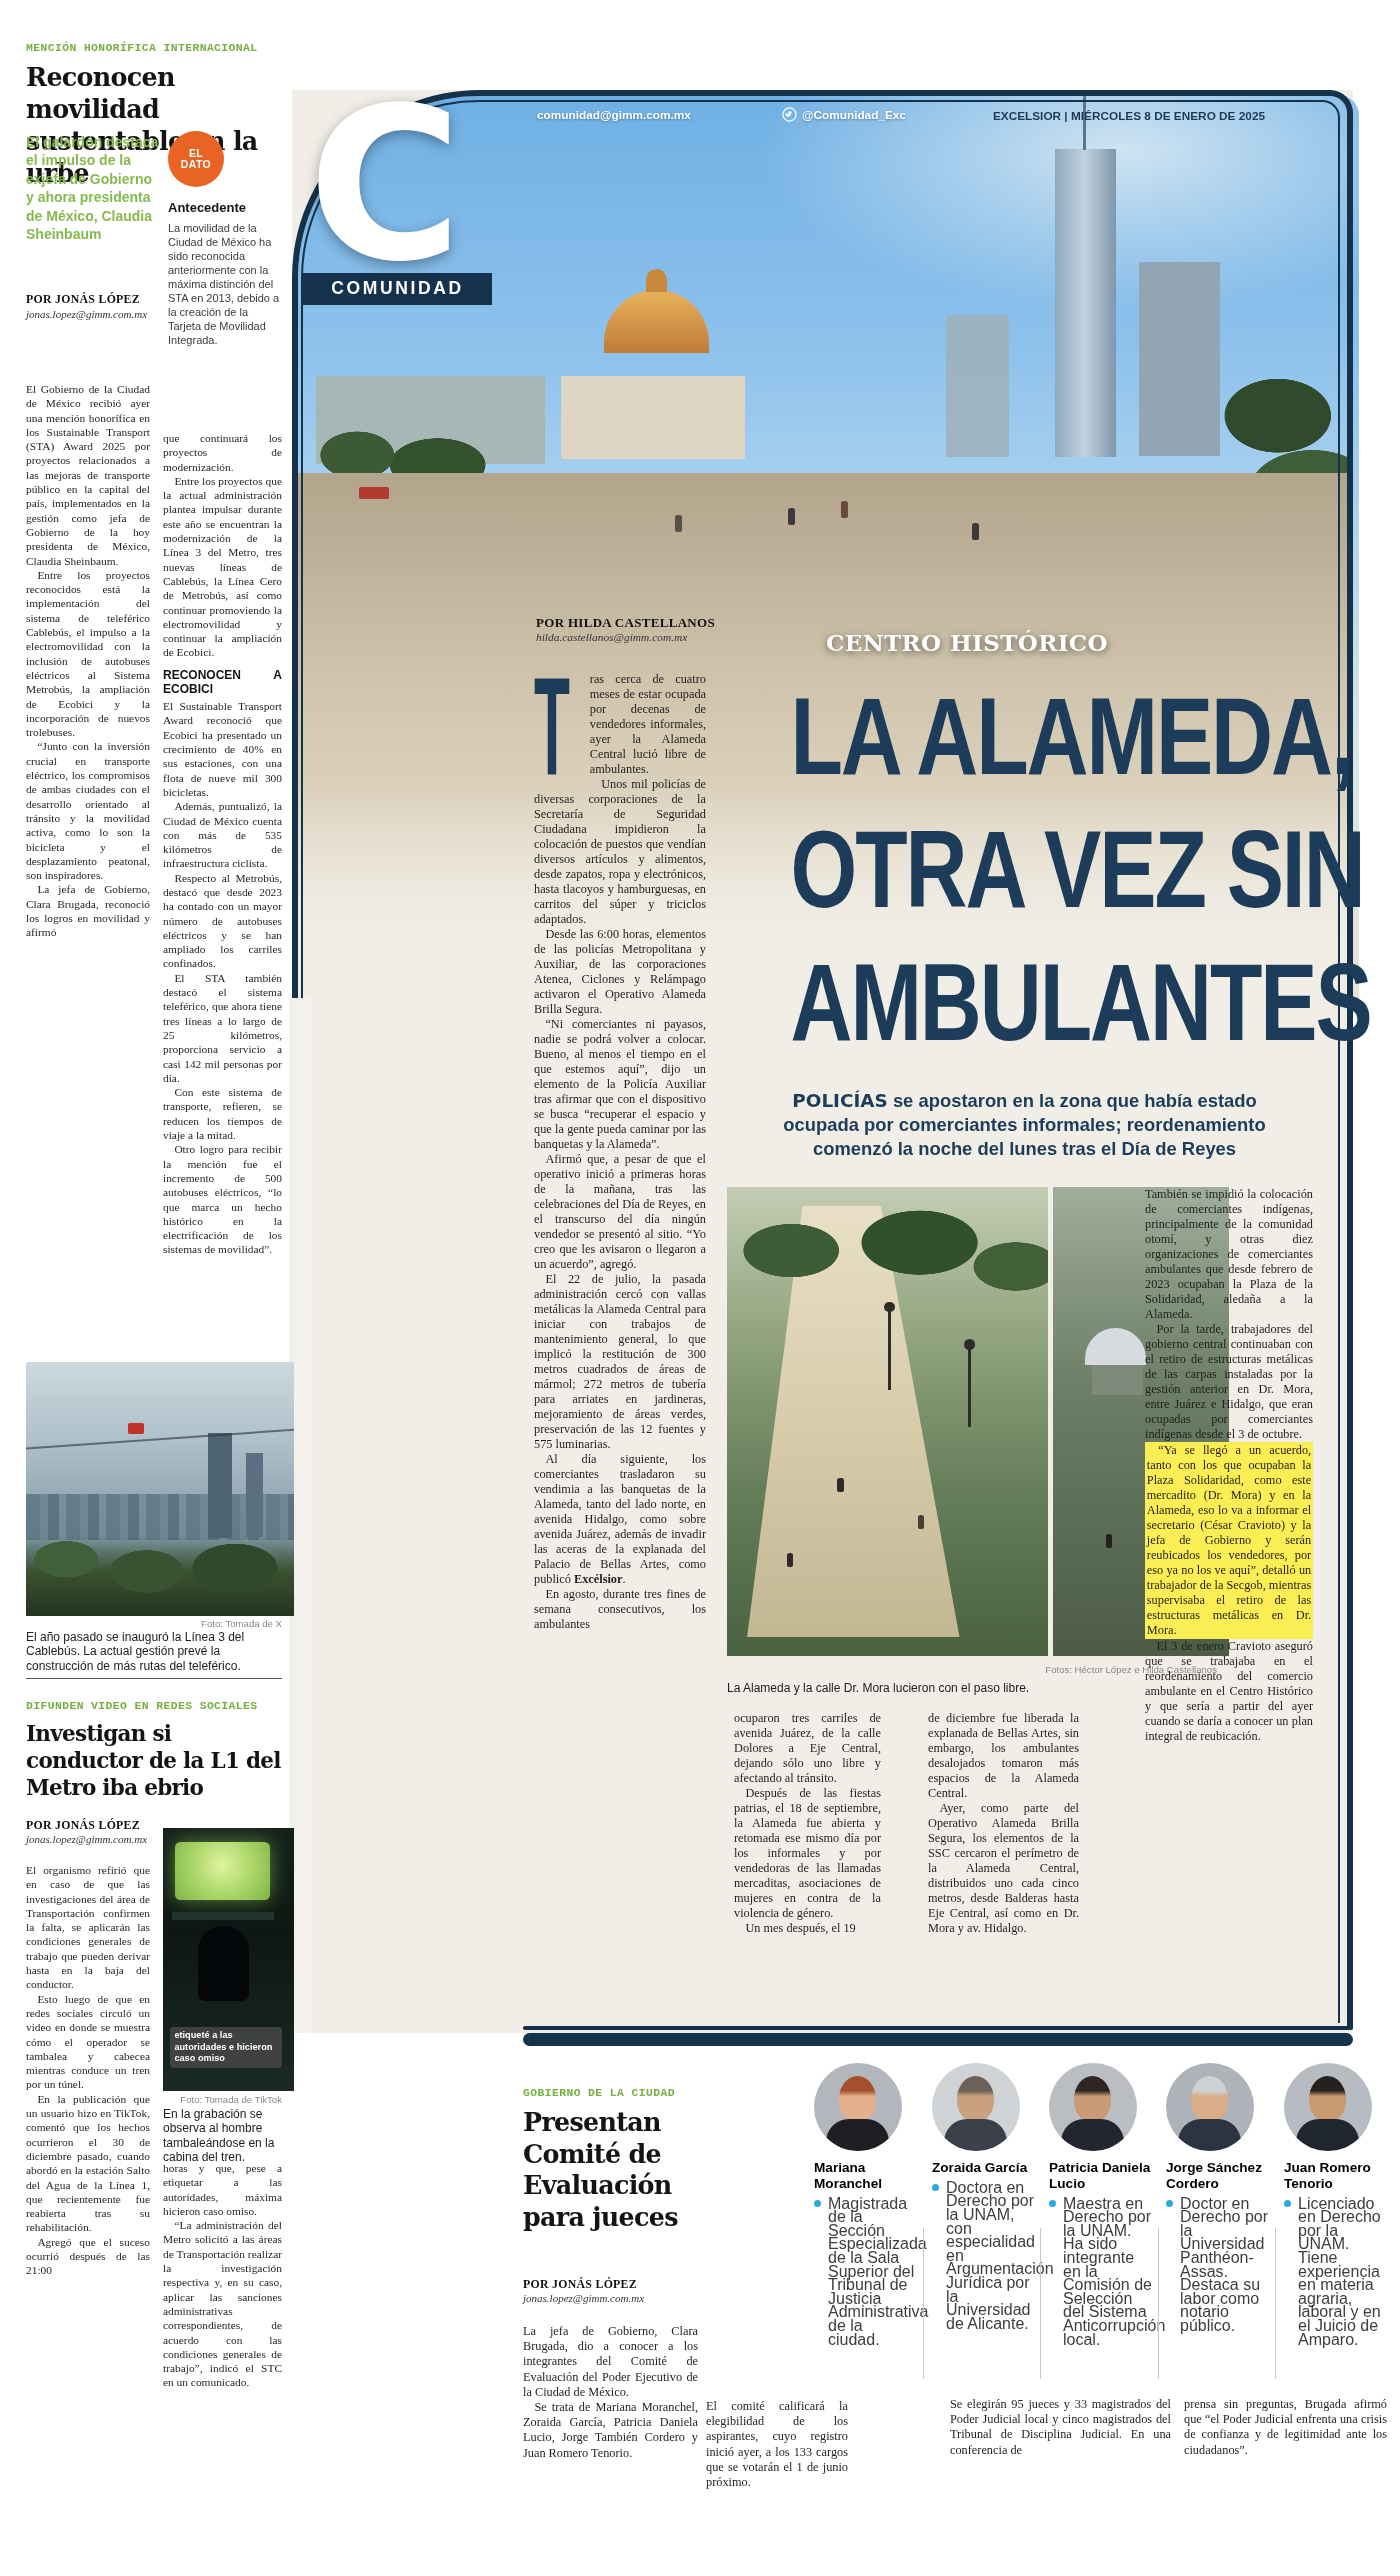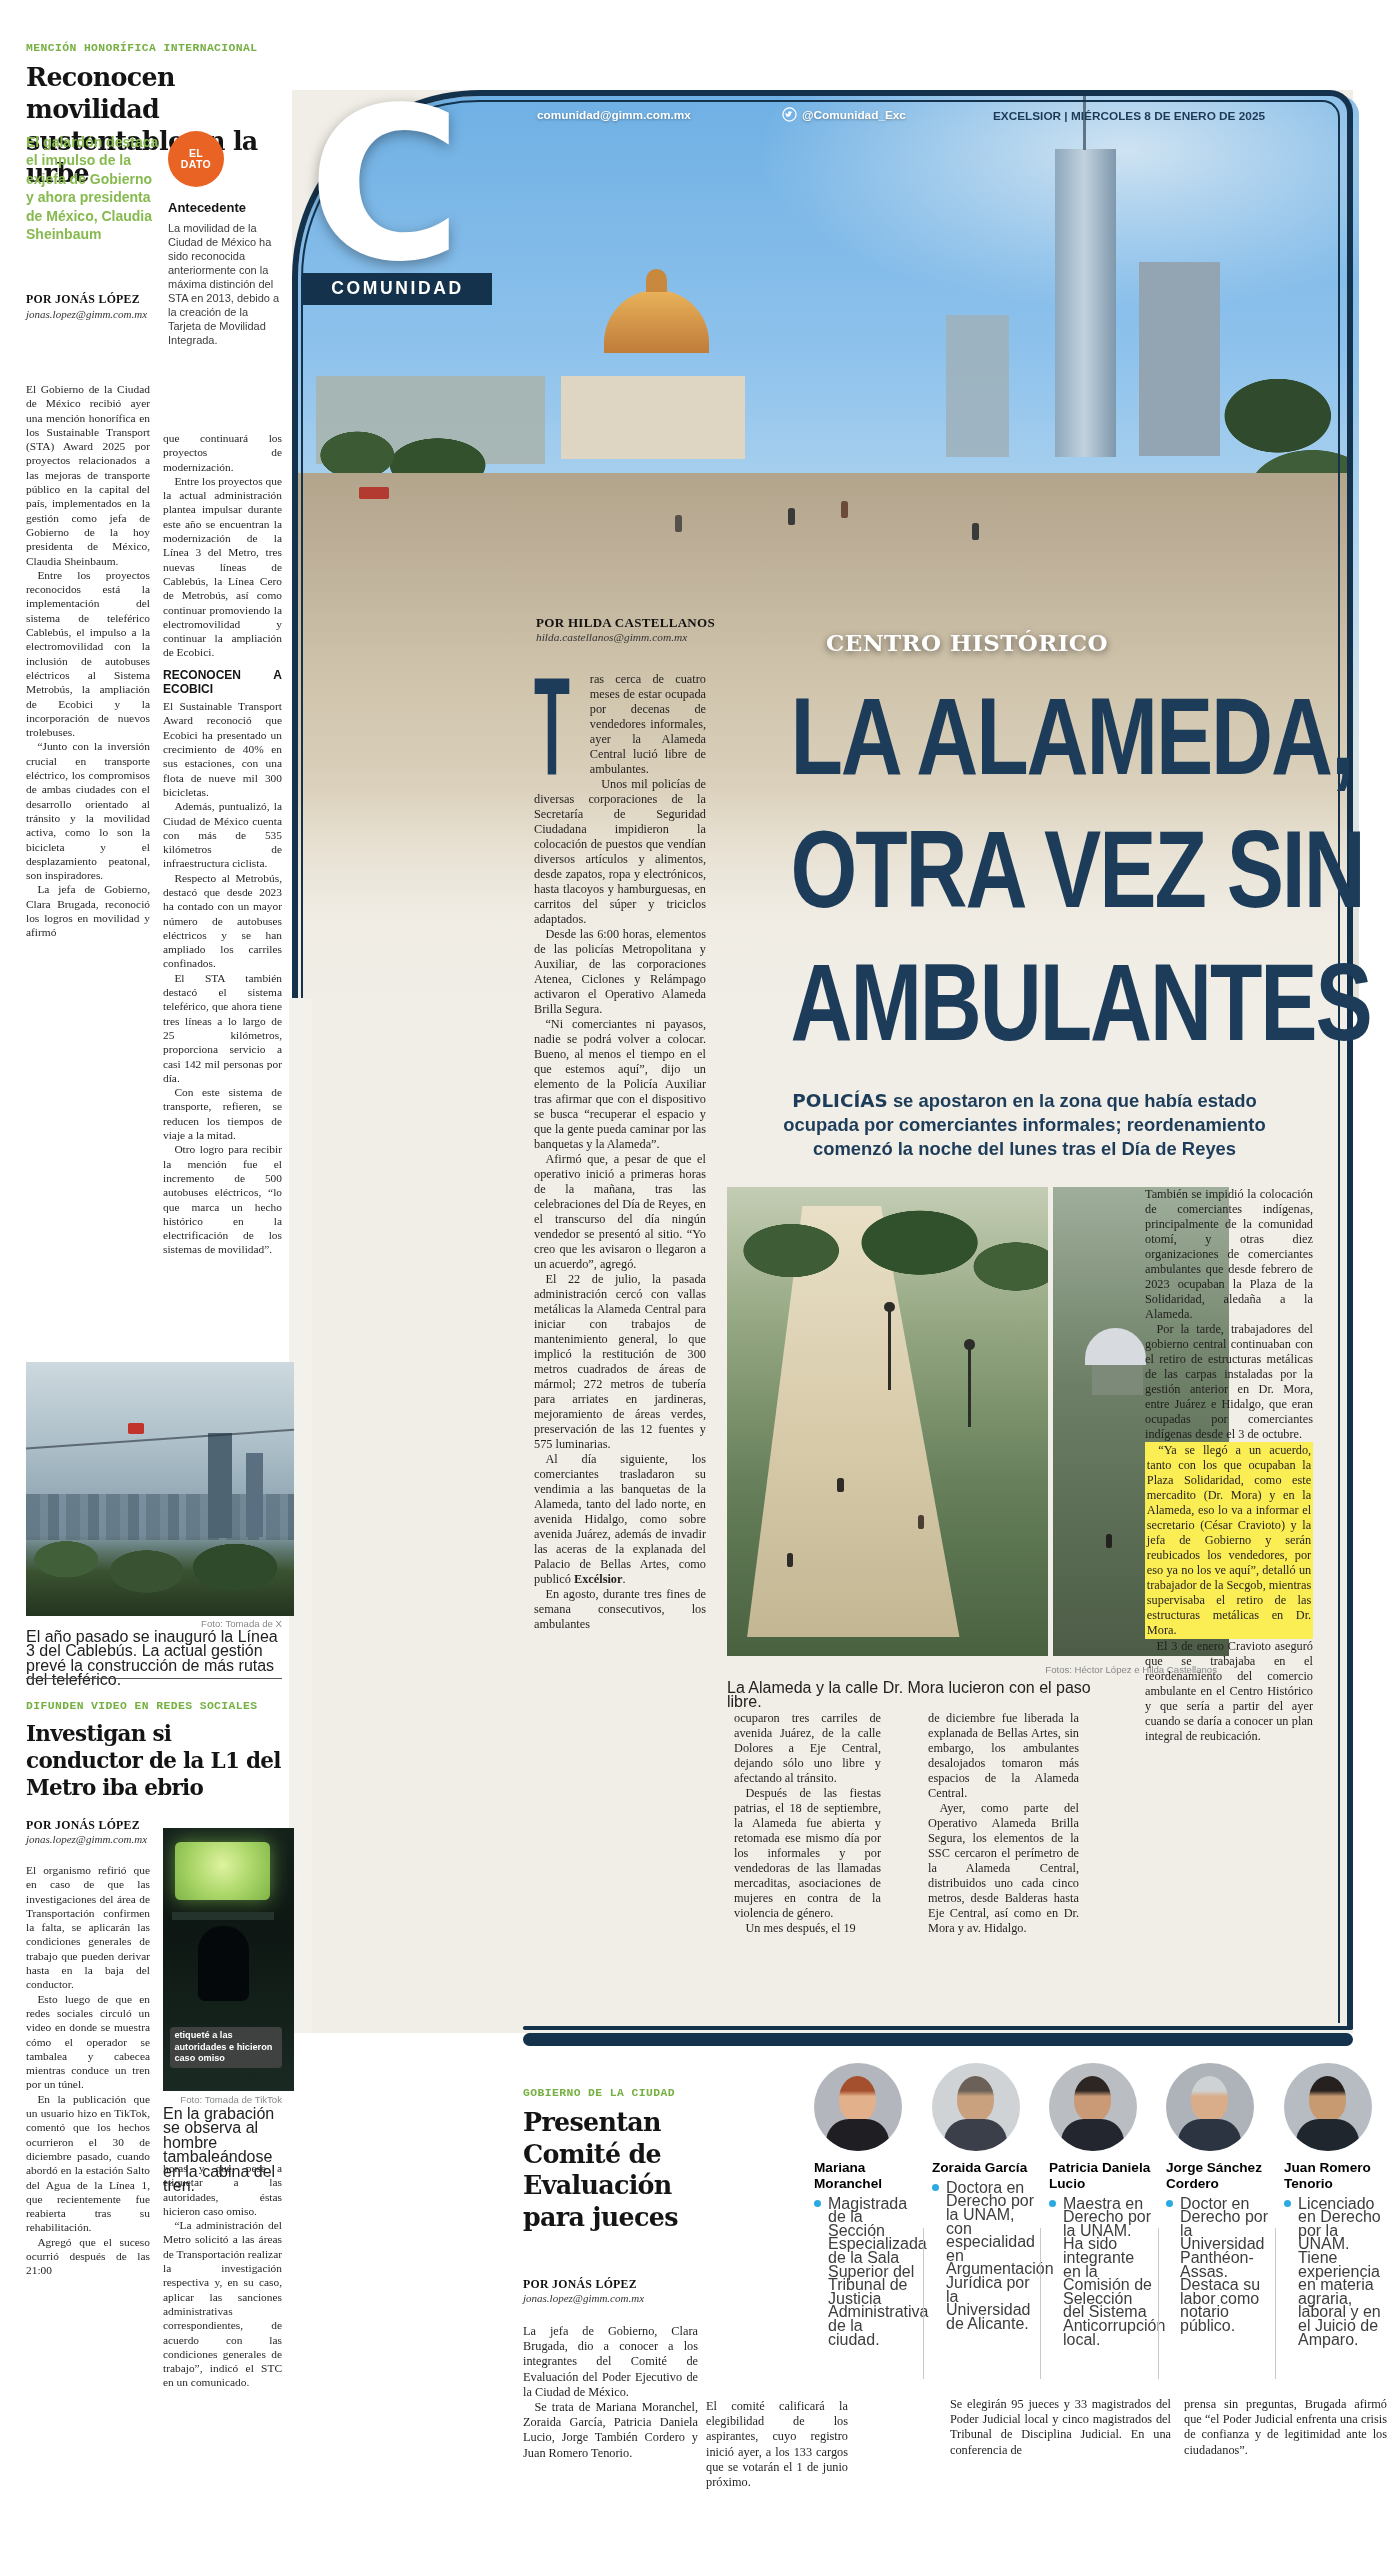--- a/index.html
+++ b/index.html
@@ -9,21 +9,21 @@
   
   .kicker{font-family:"Liberation Mono",monospace;font-weight:bold;font-size:11.4px;
           letter-spacing:0.4px;color:#76b043;white-space:nowrap;}
   .slab{font-family:"DejaVu Serif",serif;font-weight:bold;color:#141414;letter-spacing:-0.7px;}
   .byl-name{font-family:"Liberation Serif",serif;font-weight:bold;font-size:11.8px;color:#111;letter-spacing:0.3px;}
   .byl-mail{font-family:"Liberation Serif",serif;font-style:italic;font-size:11px;color:#333;}
   .bodycol{font-size:11.4px;line-height:14.3px;text-align:justify;overflow:hidden;hyphens:auto;}
   .bodycol p{margin:0;}
   .bodycol p + p{text-indent:11.4px;}
   .credit{font-family:"Liberation Sans",sans-serif;font-size:9.6px;color:#86888a;text-align:right;}
-  .caption{font-family:"Liberation Sans",sans-serif;font-size:16px;line-height:14.4px;color:#232020;}
+  .caption{font-family:"Liberation Sans",sans-serif;font-size:12px;line-height:14.4px;color:#232020;}
   
   [data-name="movilidad-headline"]{font-size:25.4px;line-height:32px;}
   [data-name="movilidad-lede"]{font-family:"Liberation Sans",sans-serif;font-weight:bold;
       font-size:14px;line-height:18.4px;color:#86ba4e;}
   .badge{width:56px;height:56px;border-radius:50%;background:#e96325;display:flex;
       align-items:center;justify-content:center;text-align:center;
       font-family:"Liberation Sans",sans-serif;font-weight:bold;font-size:10.5px;line-height:11.4px;
       color:#fff;letter-spacing:0.4px;}
   .badge span{width:33px;display:block;}
   [data-name="movilidad-note-title"]{font-family:"Liberation Sans",sans-serif;font-weight:bold;
@@ -349,21 +349,21 @@
     <div class="tk-bg" data-name="metro-cab-interior"></div>
     <div class="tk-window" data-name="cab-window"></div>
     <div class="tk-panel" data-name="cab-panel"></div>
     <div class="tk-driver" data-name="driver-silhouette"></div>
     <div class="tk-chip" data-name="video-overlay-text">etiqueté a las autoridades e hicieron caso omiso</div>
   </div>
   <div class="abs credit" style="left:163px;top:2094px;width:119px;" data-name="tiktok-photo-credit">Foto: Tomada de TikTok</div>
   <div class="abs caption" style="left:163px;top:2107px;width:119px;" data-name="tiktok-photo-caption">En la grabación se observa al hombre tambaleándose en la cabina del tren.</div>
 
   <div class="abs bodycol" style="left:163px;top:2161px;width:119px;height:403px;" data-name="metro-column-b">
-    <p data-name="paragraph">horas y que, pese a etiquetar a las autoridades, éstas hicieron caso omiso.</p>
+    <p data-name="paragraph">horas y que, pese a etiquetar a las autoridades, máxima hicieron caso omiso.</p>
     <p data-name="paragraph">“La administración del Metro solicitó a las áreas de Transportación realizar la investigación respectiva y, en su caso, aplicar las sanciones administrativas correspondientes, de acuerdo con las condiciones generales de trabajo”, indicó el STC en un comunicado.</p>
   </div>
 
   <div class="abs kicker" style="left:523px;top:2087px;" data-name="jueces-kicker">GOBIERNO DE LA CIUDAD</div>
   <h2 class="abs slab" style="left:523px;top:2107px;margin:0;" data-name="jueces-headline">Presentan Comité de Evaluación para jueces</h2>
   <div class="abs byl-name" style="left:523px;top:2277px;" data-name="byline-name">POR JONÁS LÓPEZ</div>
   <div class="abs byl-mail" style="left:523px;top:2292px;" data-name="byline-email">jonas.lopez@gimm.com.mx</div>
 
   <div class="abs jcol" style="left:523px;top:2324px;width:175px;height:210px;" data-name="jueces-column-a">
     <p data-name="paragraph">La jefa de Gobierno, Clara Brugada, dio a conocer a los integrantes del Comité de Evaluación del Poder Ejecutivo de la Ciudad de México.</p>

